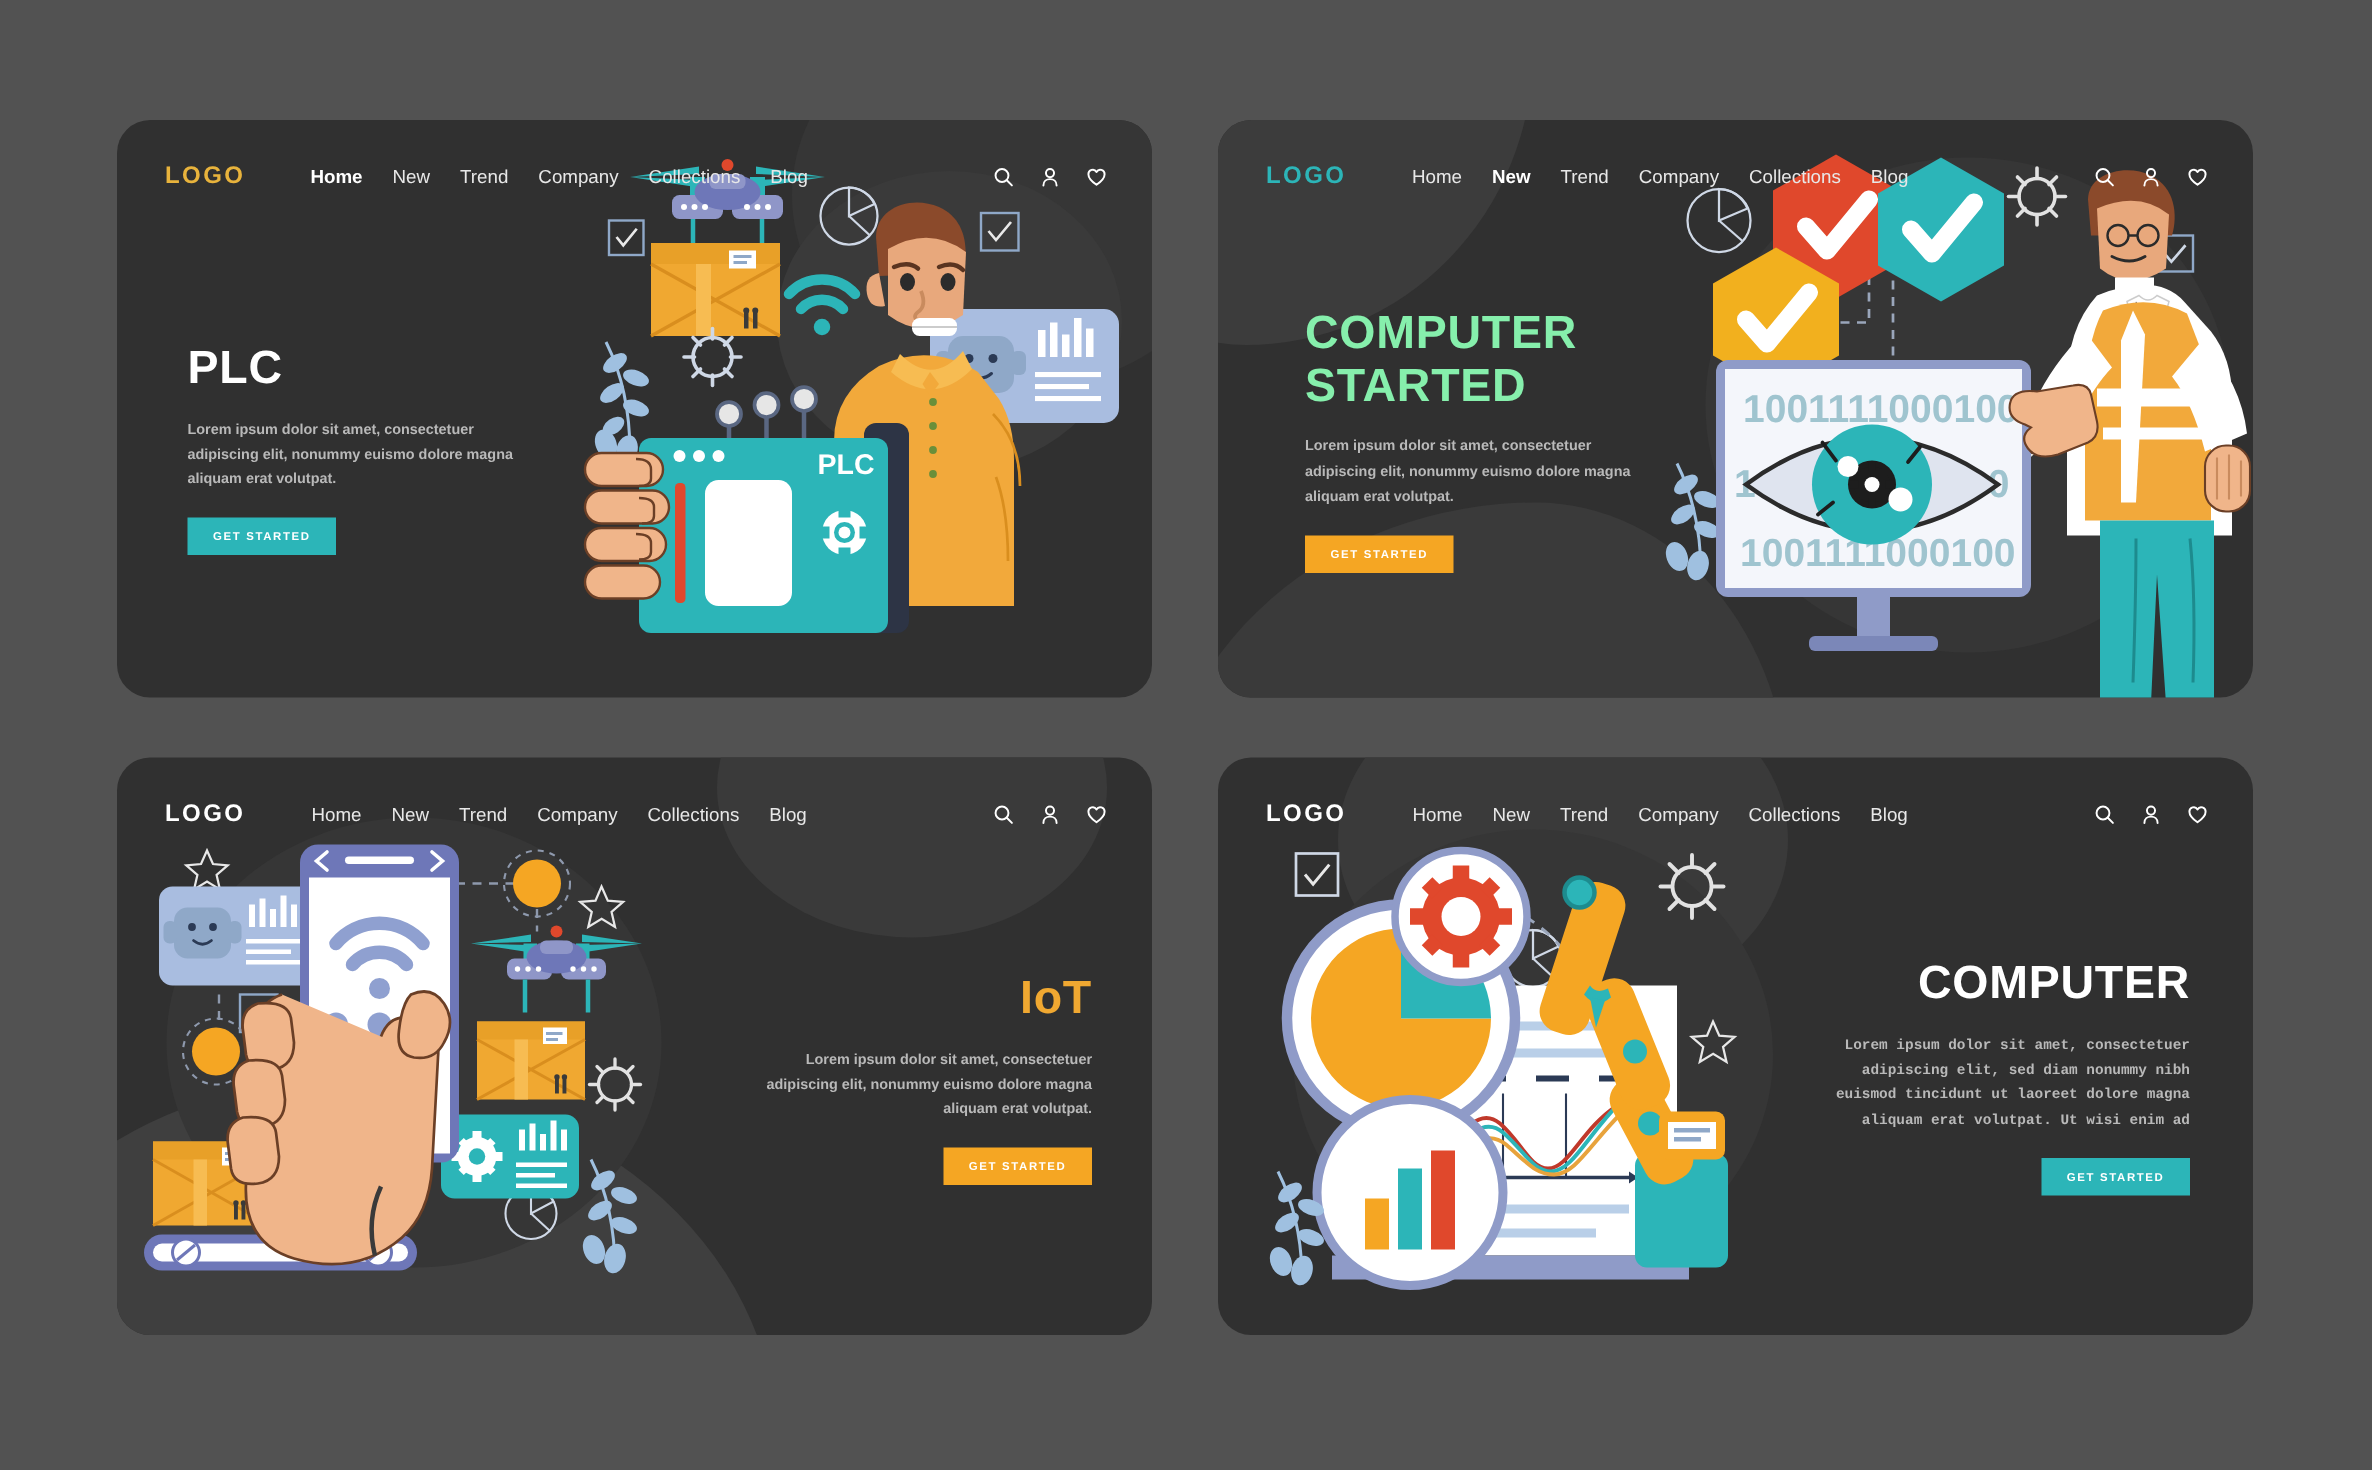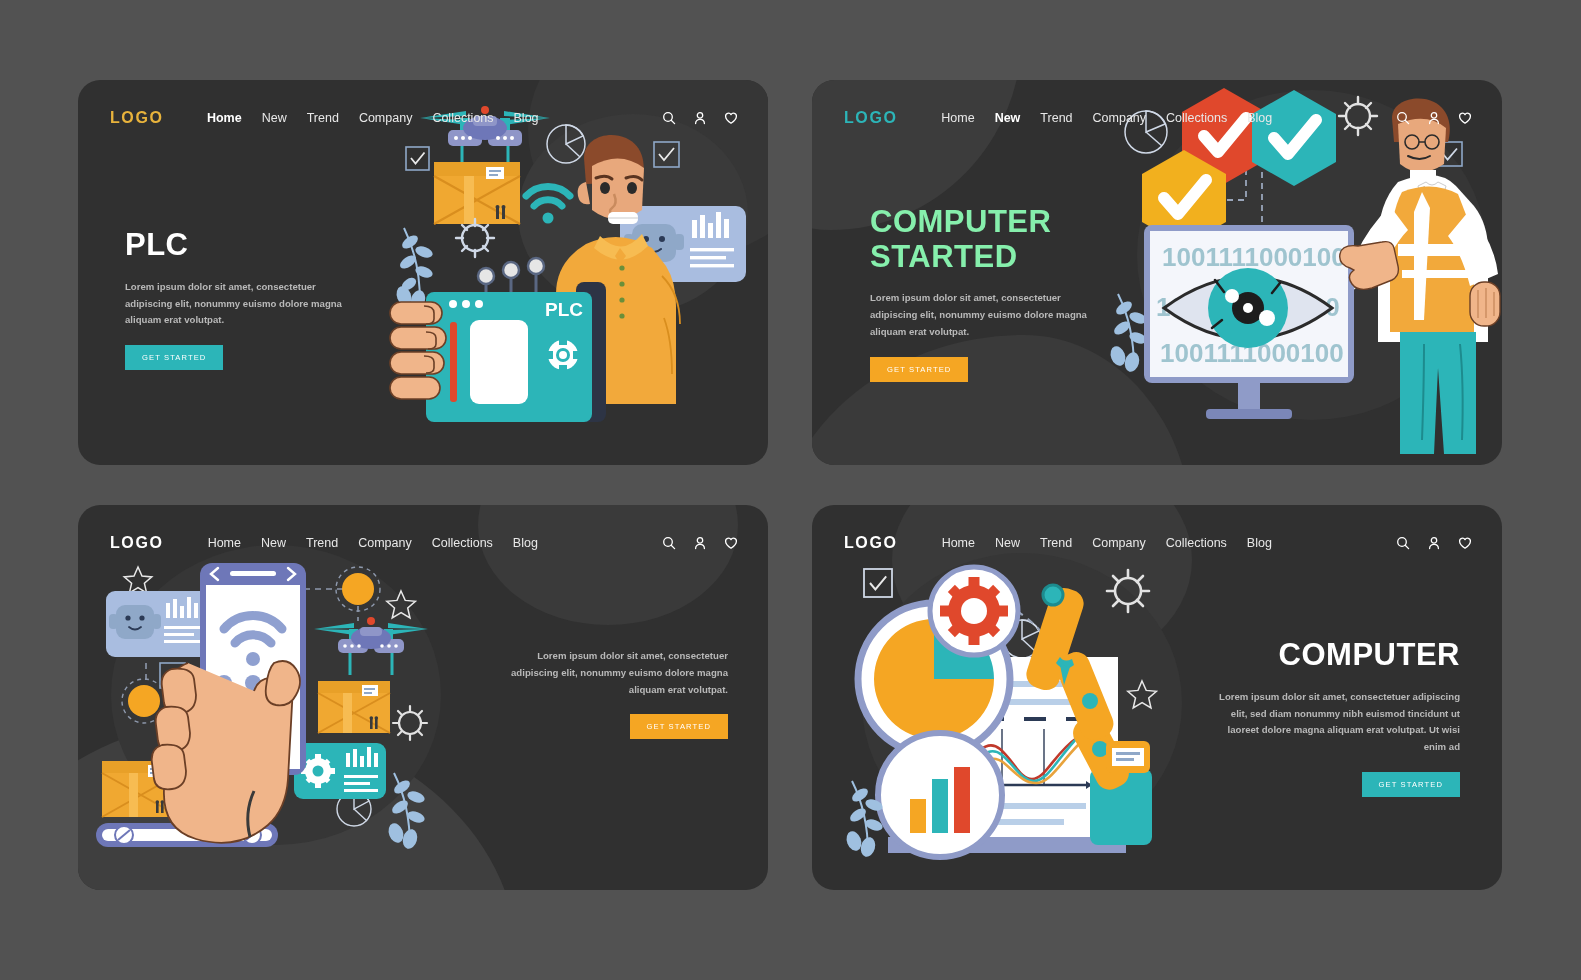--- a/index.html
+++ b/index.html
@@ -58,32 +58,32 @@
   }
   .hero h1.white { color: #ffffff; }
   .hero h1.teal  { color: #86efac; }
   .hero h1.amber { color: #F0A831; }
   .hero p {
     color: #b9b9b9; font-size: 9.6px; line-height: 1.75;
     font-weight: 600; margin-bottom: 16px; max-width: 230px;
   }
   .btn {
     display: inline-block; padding: 8px 17px;
-    font-size: 7.6px; font-weight: 400; letter-spacing: 1.1px;
+    font-size: 7.6px; font-weight: 700; letter-spacing: 1.1px;
     color: #ffffff; border: none; cursor: pointer;
   }
   .btn.teal  { background: #2CB5B8; }
   .btn.amber { background: #F5A623; }
 
   .hero.h1-pos { left: 47px; top: 148px; }
   .hero.h2-pos { left: 58px; top: 125px; }
   .hero.h3-pos { right: 40px; top: 143px; text-align: right; }
   .hero.h3-pos p { margin-left: auto; }
   .hero.h4-pos { right: 42px; top: 133px; text-align: right; }
-  .hero.h4-pos p { margin-left: auto; max-width: 250px; }
+  .hero.h4-pos p { margin-left: auto; max-width: 250px; font-family: Liberation Mono, monospace; }
 
   .art { position: absolute; z-index: 4; }
   svg { overflow: visible; }
 </style>
 </head>
 <body>
 
 <div class="stage">
 
   <div class="panel p1">
@@ -341,21 +341,21 @@
 
     <div class="hero h2-pos">
       <h1 class="teal">
         <span>COMPUTER</span><br>
         <span>STARTED</span>
       </h1>
       <p>Lorem ipsum dolor sit amet, consectetuer adipiscing elit, nonummy euismo dolore magna aliquam erat volutpat.</p>
       <button class="btn amber">GET STARTED</button>
     </div>
 
-    <div class="art" style="left:300px;top:0;">
+    <div class="art" style="left:300px;top:15px;">
       <svg width="390" height="370" viewBox="0 0 390 370">
         <ellipse cx="200" cy="175" rx="175" ry="165" fill="#363636"></ellipse>
 
         <g transform="translate(12,30)">
             <circle cx="22" cy="22" r="21" fill="none" stroke="#cfd8e6" stroke-width="1.5"></circle>
             <path d="M22 22 L22 1 A21 21 0 0 1 41 14 Z" fill="none" stroke="#cfd8e6" stroke-width="1.5"></path>
             <line x1="22" y1="22" x2="38" y2="36" stroke="#cfd8e6" stroke-width="1.5"></line>
           </g>
 
         <g transform="translate(224,14)">
@@ -501,20 +501,21 @@
           </span>
         <span>
             <svg width="14" height="14" viewBox="0 0 14 14" fill="none" stroke="#fff" stroke-width="1.3">
               <path d="M7 12.2S1.6 8.6 1.6 5.2A2.9 2.9 0 0 1 7 3.6 2.9 2.9 0 0 1 12.4 5.2C12.4 8.6 7 12.2 7 12.2z" stroke-linejoin="round"></path>
             </svg>
           </span>
       </div>
     </div>
 
     <div class="hero h3-pos">
+      <h1 class="amber">IoT</h1>
       <p>Lorem ipsum dolor sit amet, consectetuer adipiscing elit, nonummy euismo dolore magna aliquam erat volutpat.</p>
       <button class="btn amber">GET STARTED</button>
     </div>
 
     <div class="art" style="left:18px;top:50px;">
       <svg width="350" height="330" viewBox="0 0 350 330">
         <ellipse cx="180" cy="140" rx="165" ry="150" fill="#363636"></ellipse>
 
         <path d="M42 12l4 9 9.8.9-7.4 6.4 2.2 9.6-8.6-5.2-8.6 5.2 2.2-9.6-7.4-6.4 9.8-.9z" fill="none" stroke="#e8e8e8" stroke-width="1.5"></path>
         <path d="M305 36l4.2 9.4 10.2.9-7.7 6.7 2.3 10-8.9-5.4-8.9 5.4 2.3-10-7.7-6.7 10.2-.9z" fill="none" stroke="#e8e8e8" stroke-width="1.5"></path>

